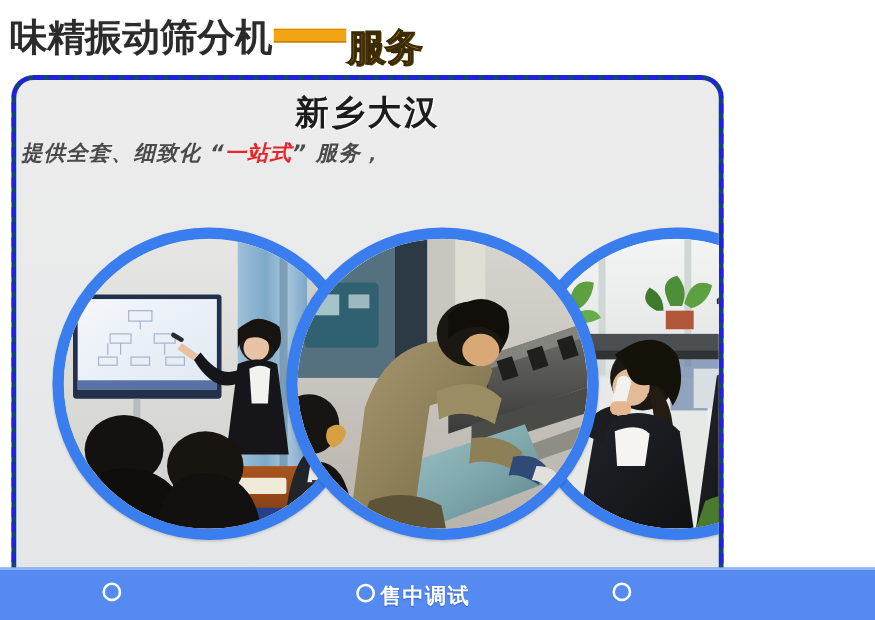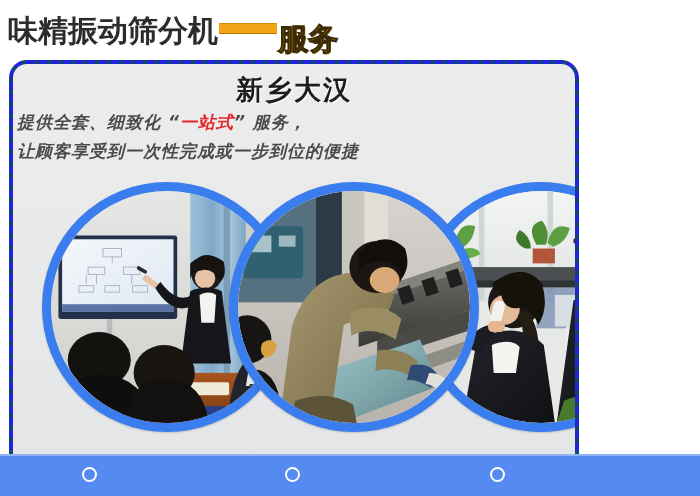--- a/index.html
+++ b/index.html
@@ -179,21 +179,20 @@
 
   <div class="panel">
     <div class="panel-inner">
 
       <div class="headline">新乡大汉</div>
 
       <div class="subline l1">
         <span>提供全套、细致化 “</span><span class="quote-red">一站式</span><span>” 服务，</span>
       </div>
 
-      <div class="subline l2">让顾客享受到一次性完成或一步到位的便捷</div>
 
       <div class="circle c1">
         <div class="photo">
           <svg viewBox="0 0 250 250" preserveAspectRatio="xMidYMid slice">
             <defs>
               <linearGradient id="wall1" x1="0" y1="0" x2="0" y2="1">
                 <stop offset="0" stop-color="#e6e6e4"></stop>
                   <stop offset="1" stop-color="#cfcfcb"></stop>
               </linearGradient>
               <linearGradient id="curtain" x1="0" y1="0" x2="1" y2="0">
@@ -396,20 +395,20 @@
       </div>
 
     </div>
   </div>
 
   <div class="bottom-bar">
     <div class="bar-item i1">
       <span class="ring-mark"></span>
     </div>
     <div class="bar-item i2">
-      <span class="ring-mark"></span>
+      <span class="ring-mark"></span><span>售中调试</span>
     </div>
     <div class="bar-item i3">
       <span class="ring-mark"></span>
     </div>
   </div>
 
 </div>
 
 </body></html>

